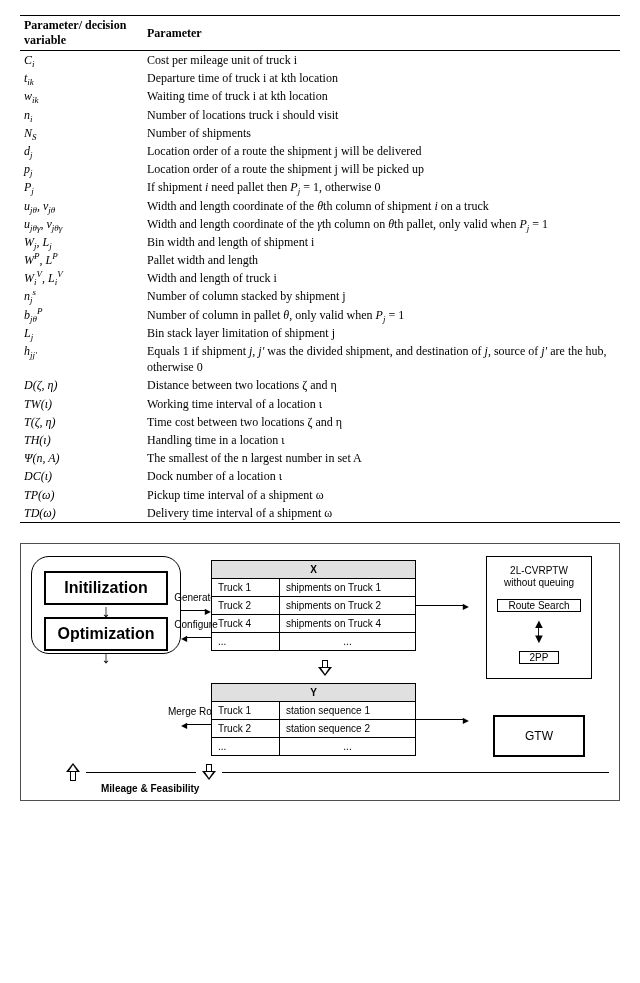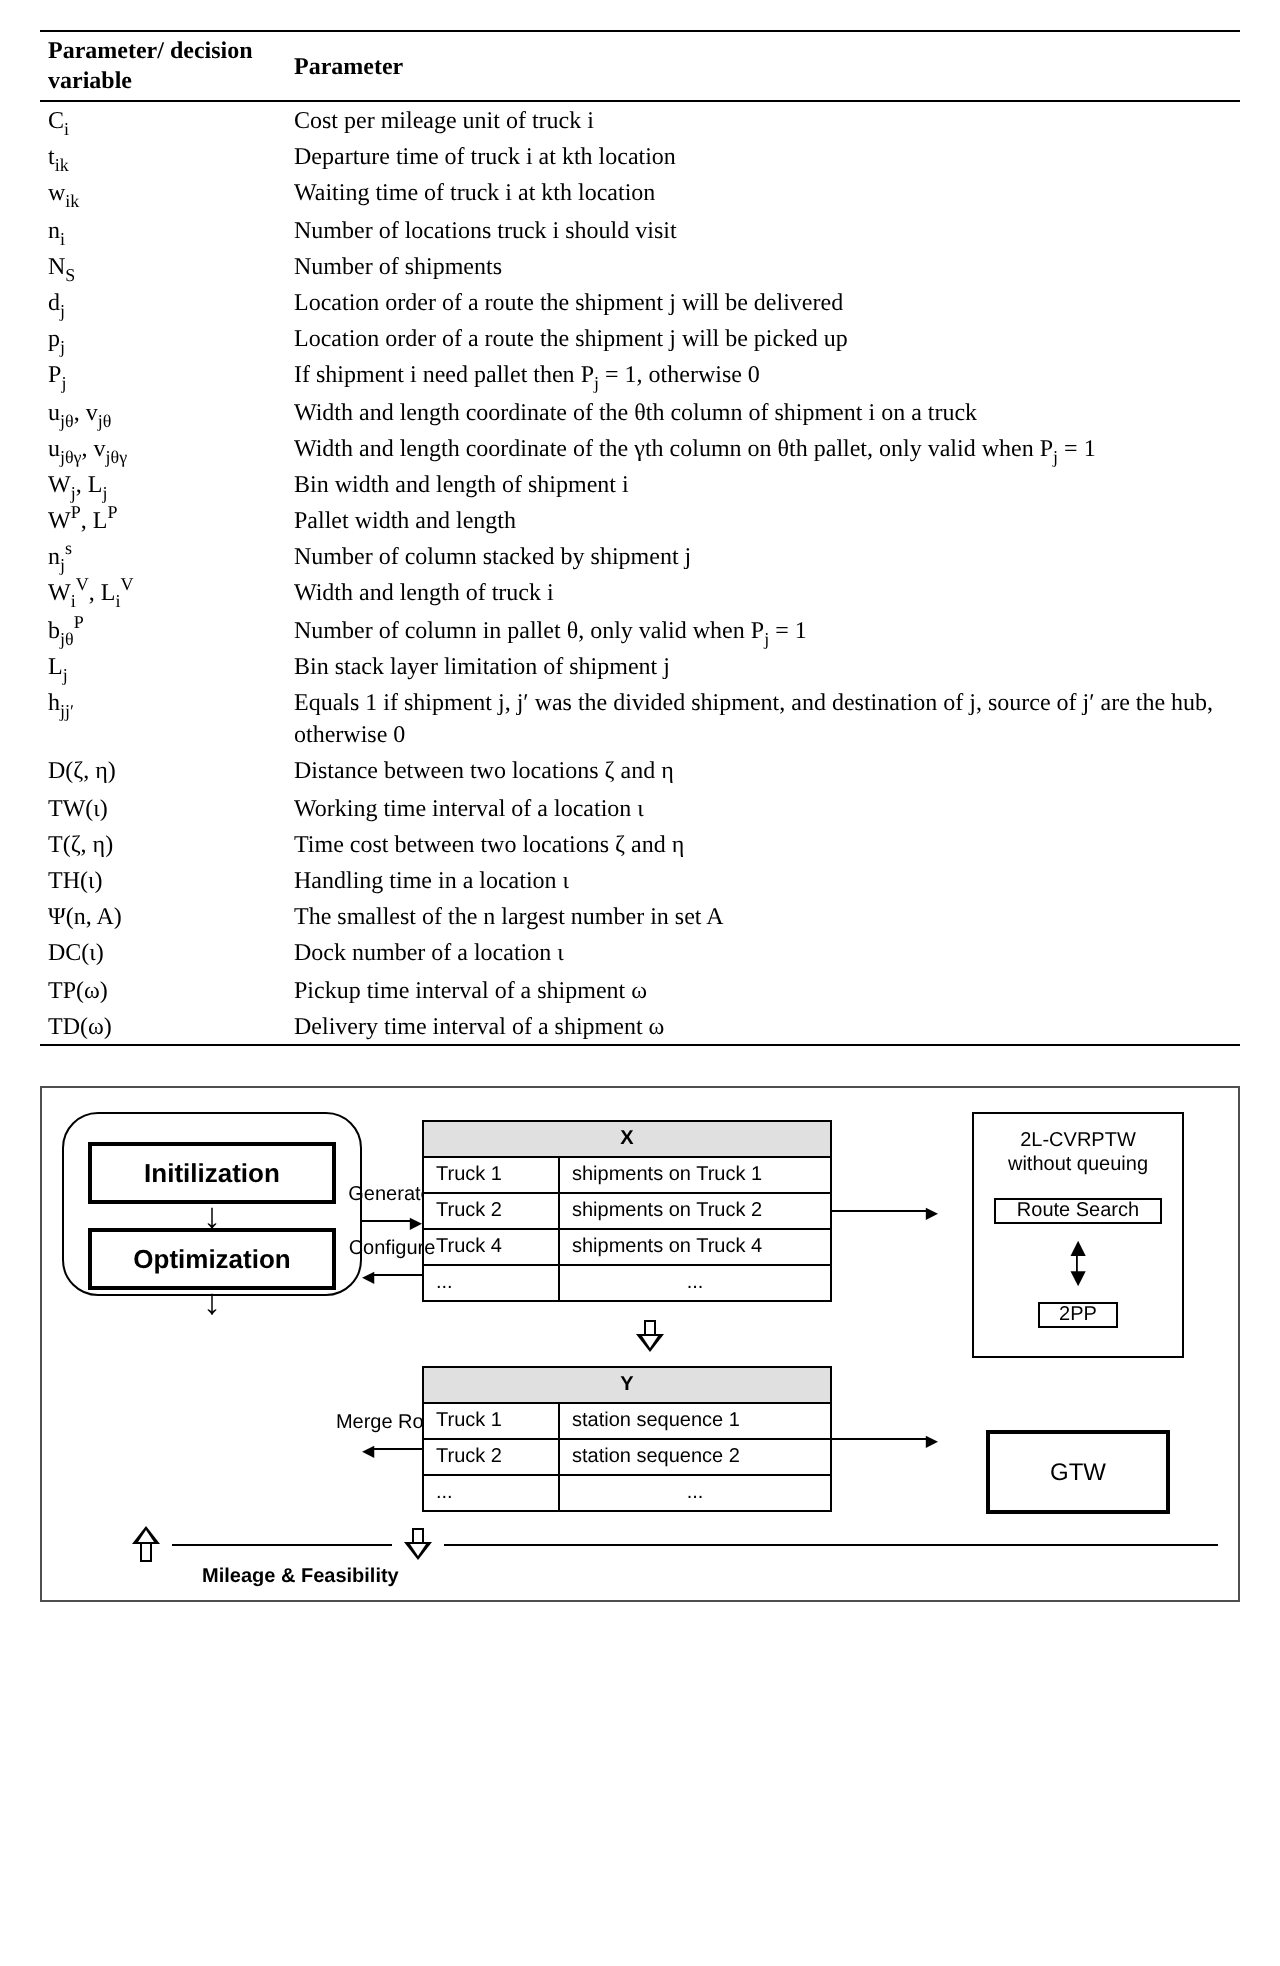--- a/index.html
+++ b/index.html
@@ -30,20 +30,21 @@
   }
   .notation-table tr:last-child td {
     border-bottom: 1px solid black;
   }
   .notation-table td {
     padding: 1px 4px;
     vertical-align: top;
     line-height: 1.35;
   }
   .sym {
+    font-style: italic;
   }
   sub, sup {
     font-size: 0.75em;
     line-height: 0;
   }
   
   .figure {
     width: 100%;
     border: 1px solid #504e4e;
     padding: 12px 10px 6px 10px;
@@ -70,21 +71,21 @@
     display: flex;
     flex-direction: column;
     align-items: center;
     gap: 24px;
     position: relative;
   }
   .stage-box {
     border: 2px solid #000;
     padding: 6px 10px;
     font-family: Arial, Helvetica, sans-serif;
-    font-size: 13px;
+    font-size: 16px;
     font-weight: bold;
     background: white;
     text-align: center;
     min-width: 100px;
   }
   .stage-arrow {
     font-size: 18px;
     line-height: 0;
     margin-top:-18px;
     margin-bottom:-18px;
@@ -295,26 +296,26 @@
       </tr>
   <tr>
         <td class="sym"><span>W</span><sub>j</sub>, <span>L</span><sub>j</sub></td>
         <td>Bin width and length of shipment i</td>
       </tr>
   <tr>
         <td class="sym"><span>W</span><sup>P</sup>, <span>L</span><sup>P</sup></td>
         <td>Pallet width and length</td>
       </tr>
   <tr>
+        <td class="sym"><span>W</span><sub>i</sub><sup>V</sup>, <span>L</span><sub>i</sub><sup>V</sup></td>
+        <td>Width and length of truck i</td>
+      </tr>
+  <tr>
         <td class="sym"><span>n</span><sub>j</sub><sup>s</sup></td>
         <td>Number of column stacked by shipment j</td>
-      </tr>
-  <tr>
-        <td class="sym"><span>W</span><sub>i</sub><sup>V</sup>, <span>L</span><sub>i</sub><sup>V</sup></td>
-        <td>Width and length of truck i</td>
       </tr>
   <tr>
         <td class="sym"><span>b</span><sub>jθ</sub><sup>P</sup></td>
         <td>Number of column in pallet <span class="sym">θ</span>, only valid when <span class="sym">P<sub>j</sub></span> = 1</td>
       </tr>
   <tr>
         <td class="sym"><span>L</span><sub>j</sub></td>
         <td>Bin stack layer limitation of shipment j</td>
       </tr>
   <tr>

